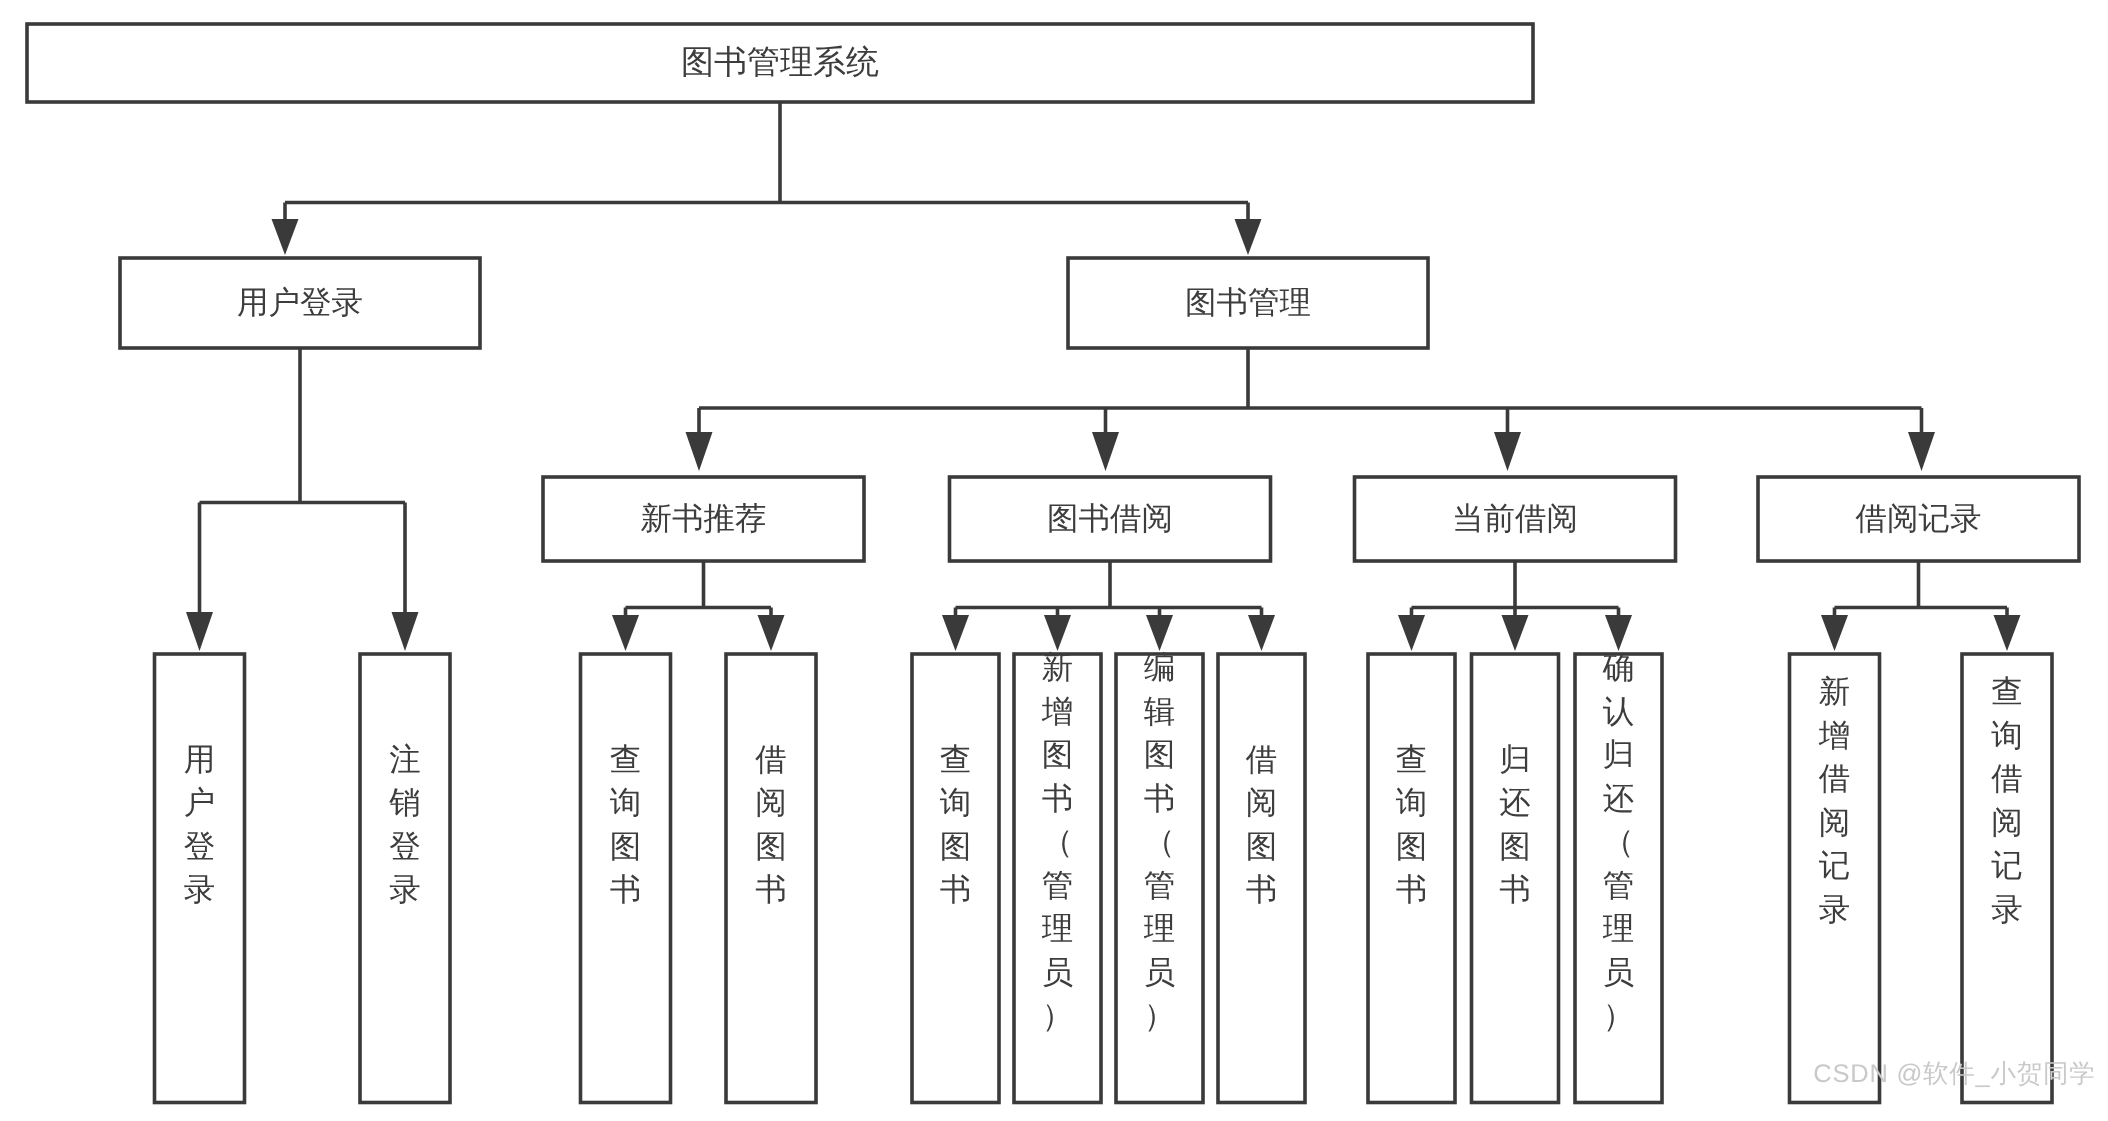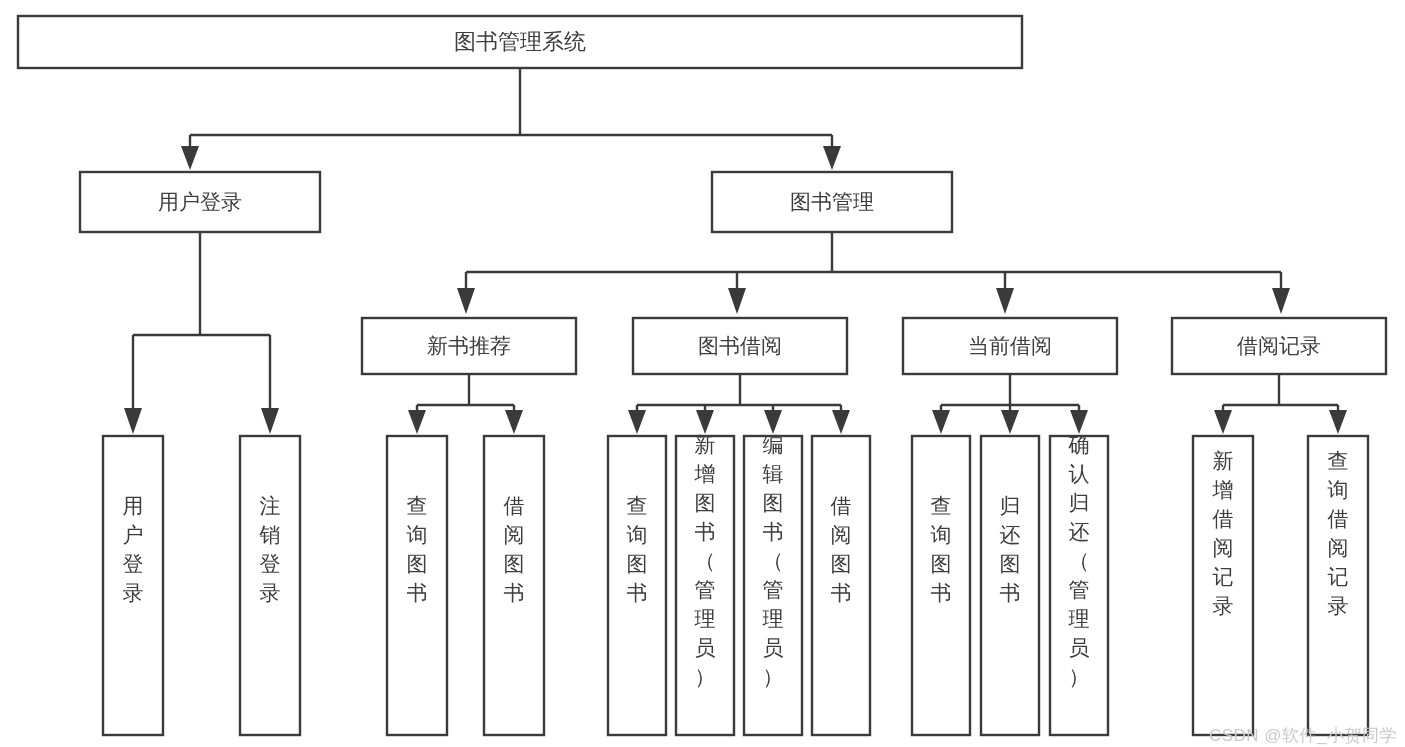--- a/index.html
+++ b/index.html
@@ -46,21 +46,21 @@
     fill: none;
     stroke-linecap: butt;
   }
   .arrow-head {
     fill: #3a3a3a;
     stroke: none;
   }
   .watermark {
     position: absolute;
     right: 8px;
-    bottom: 0;
+    bottom: 20px;
     font-family: "Liberation Sans", "DejaVu Sans", sans-serif;
     font-size: 17px;
     color: #c9c9c9;
     letter-spacing: 0.5px;
     white-space: nowrap;
     pointer-events: none;
   }
 </style>
 </head>
 <body>

